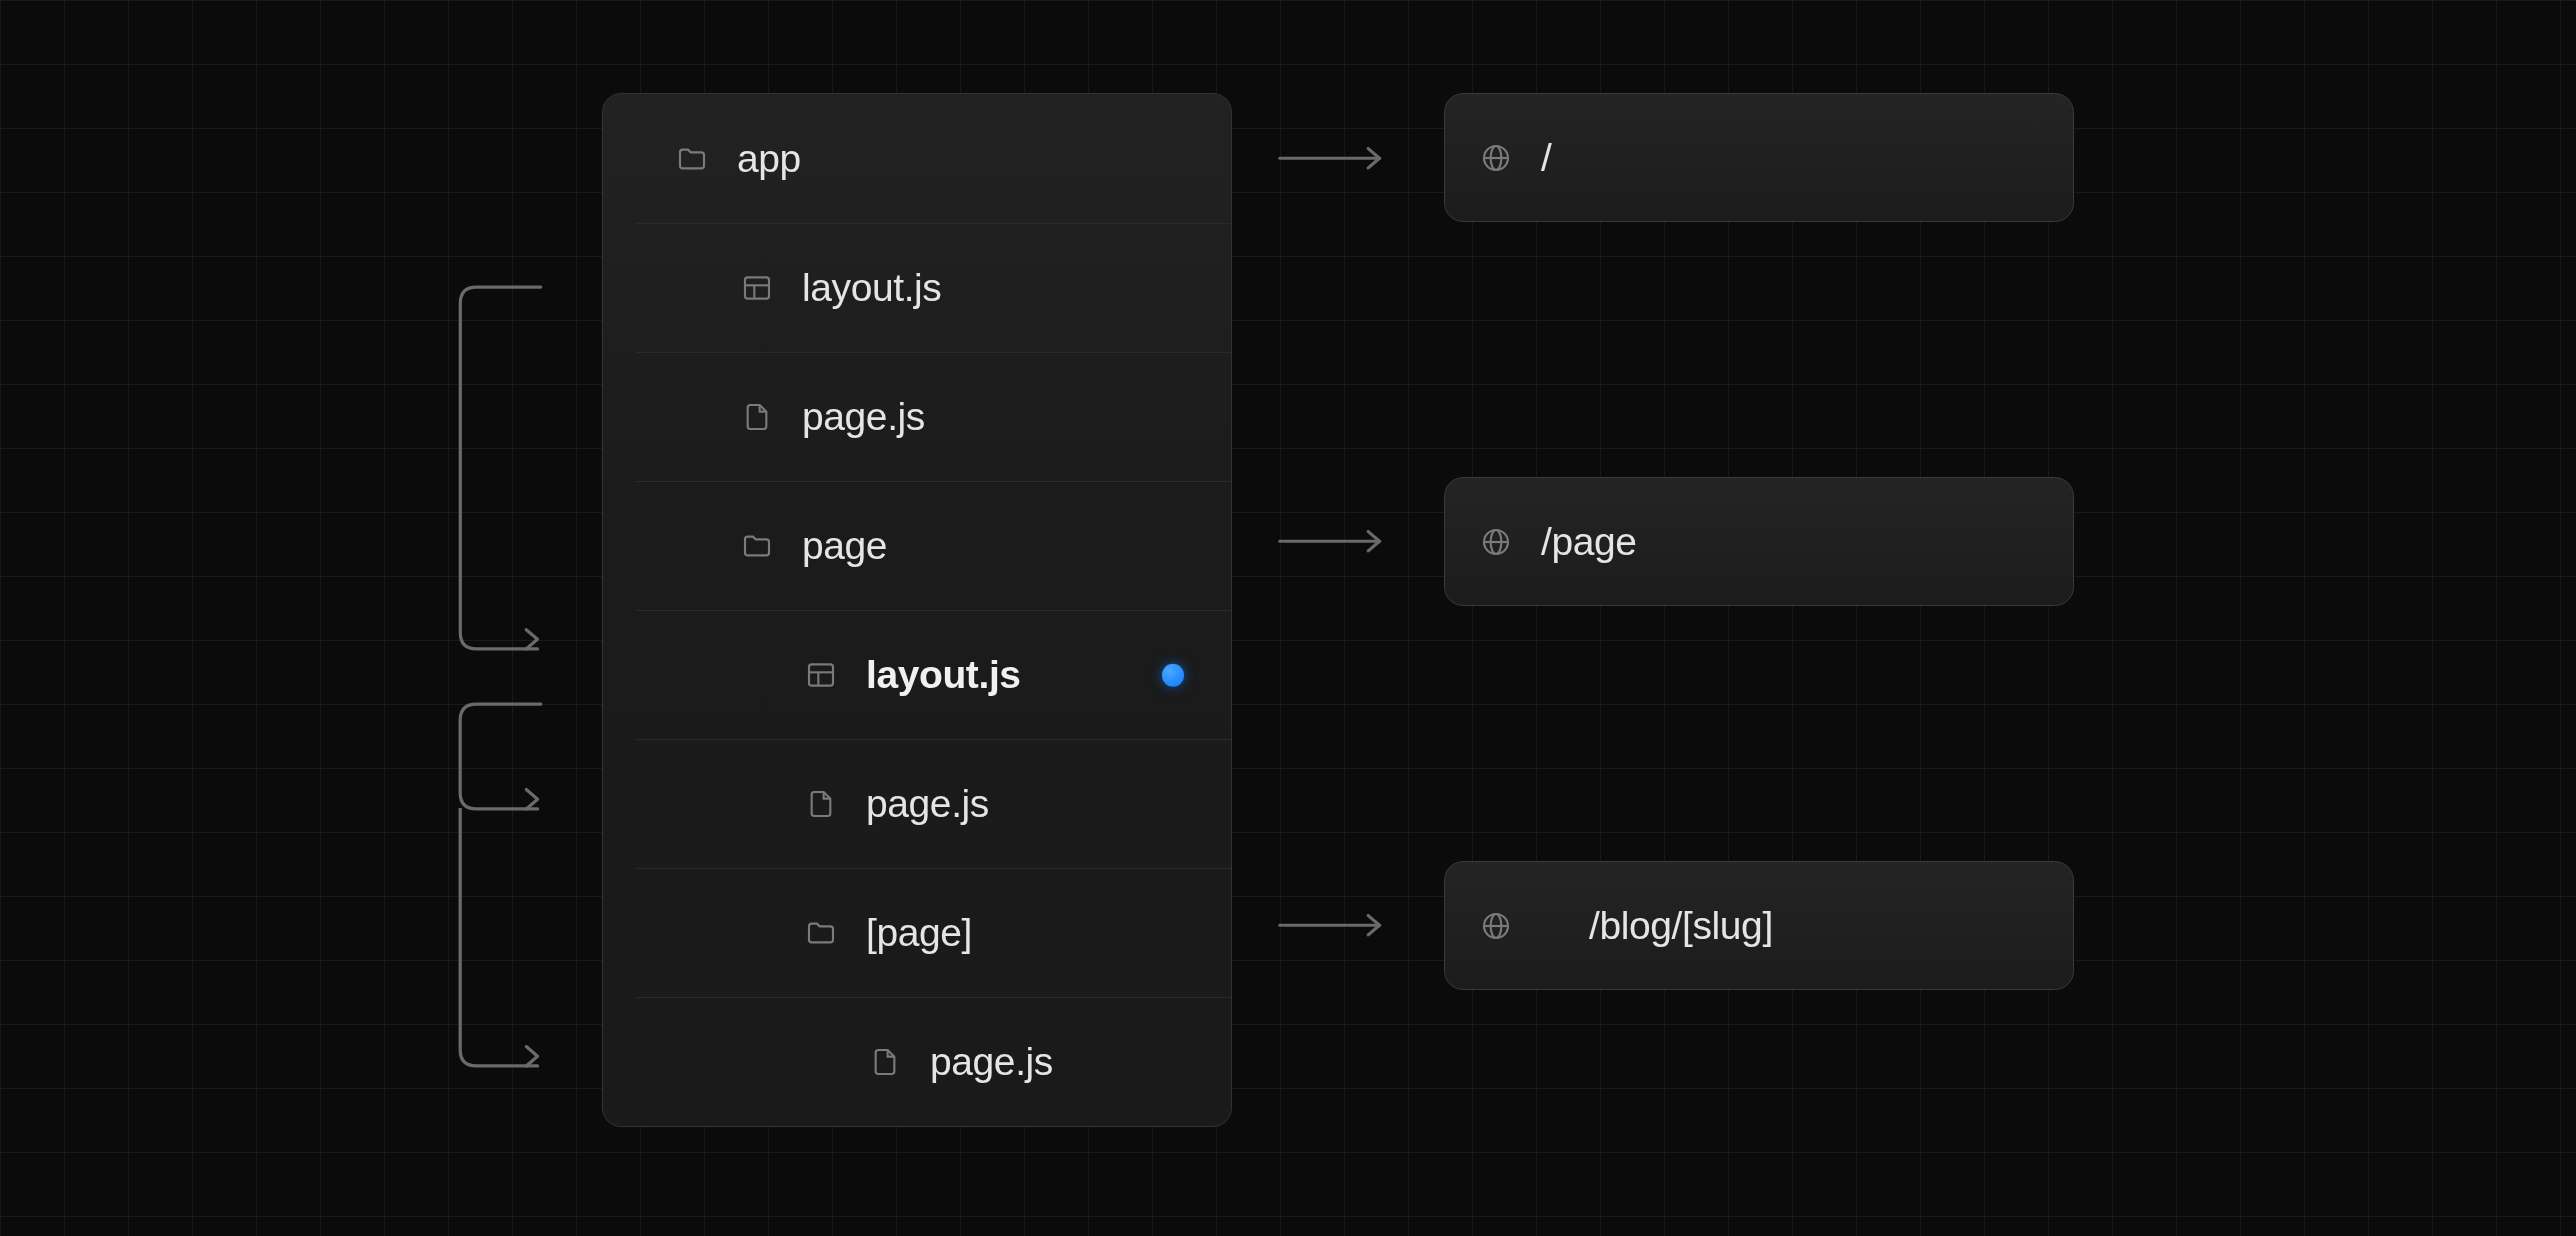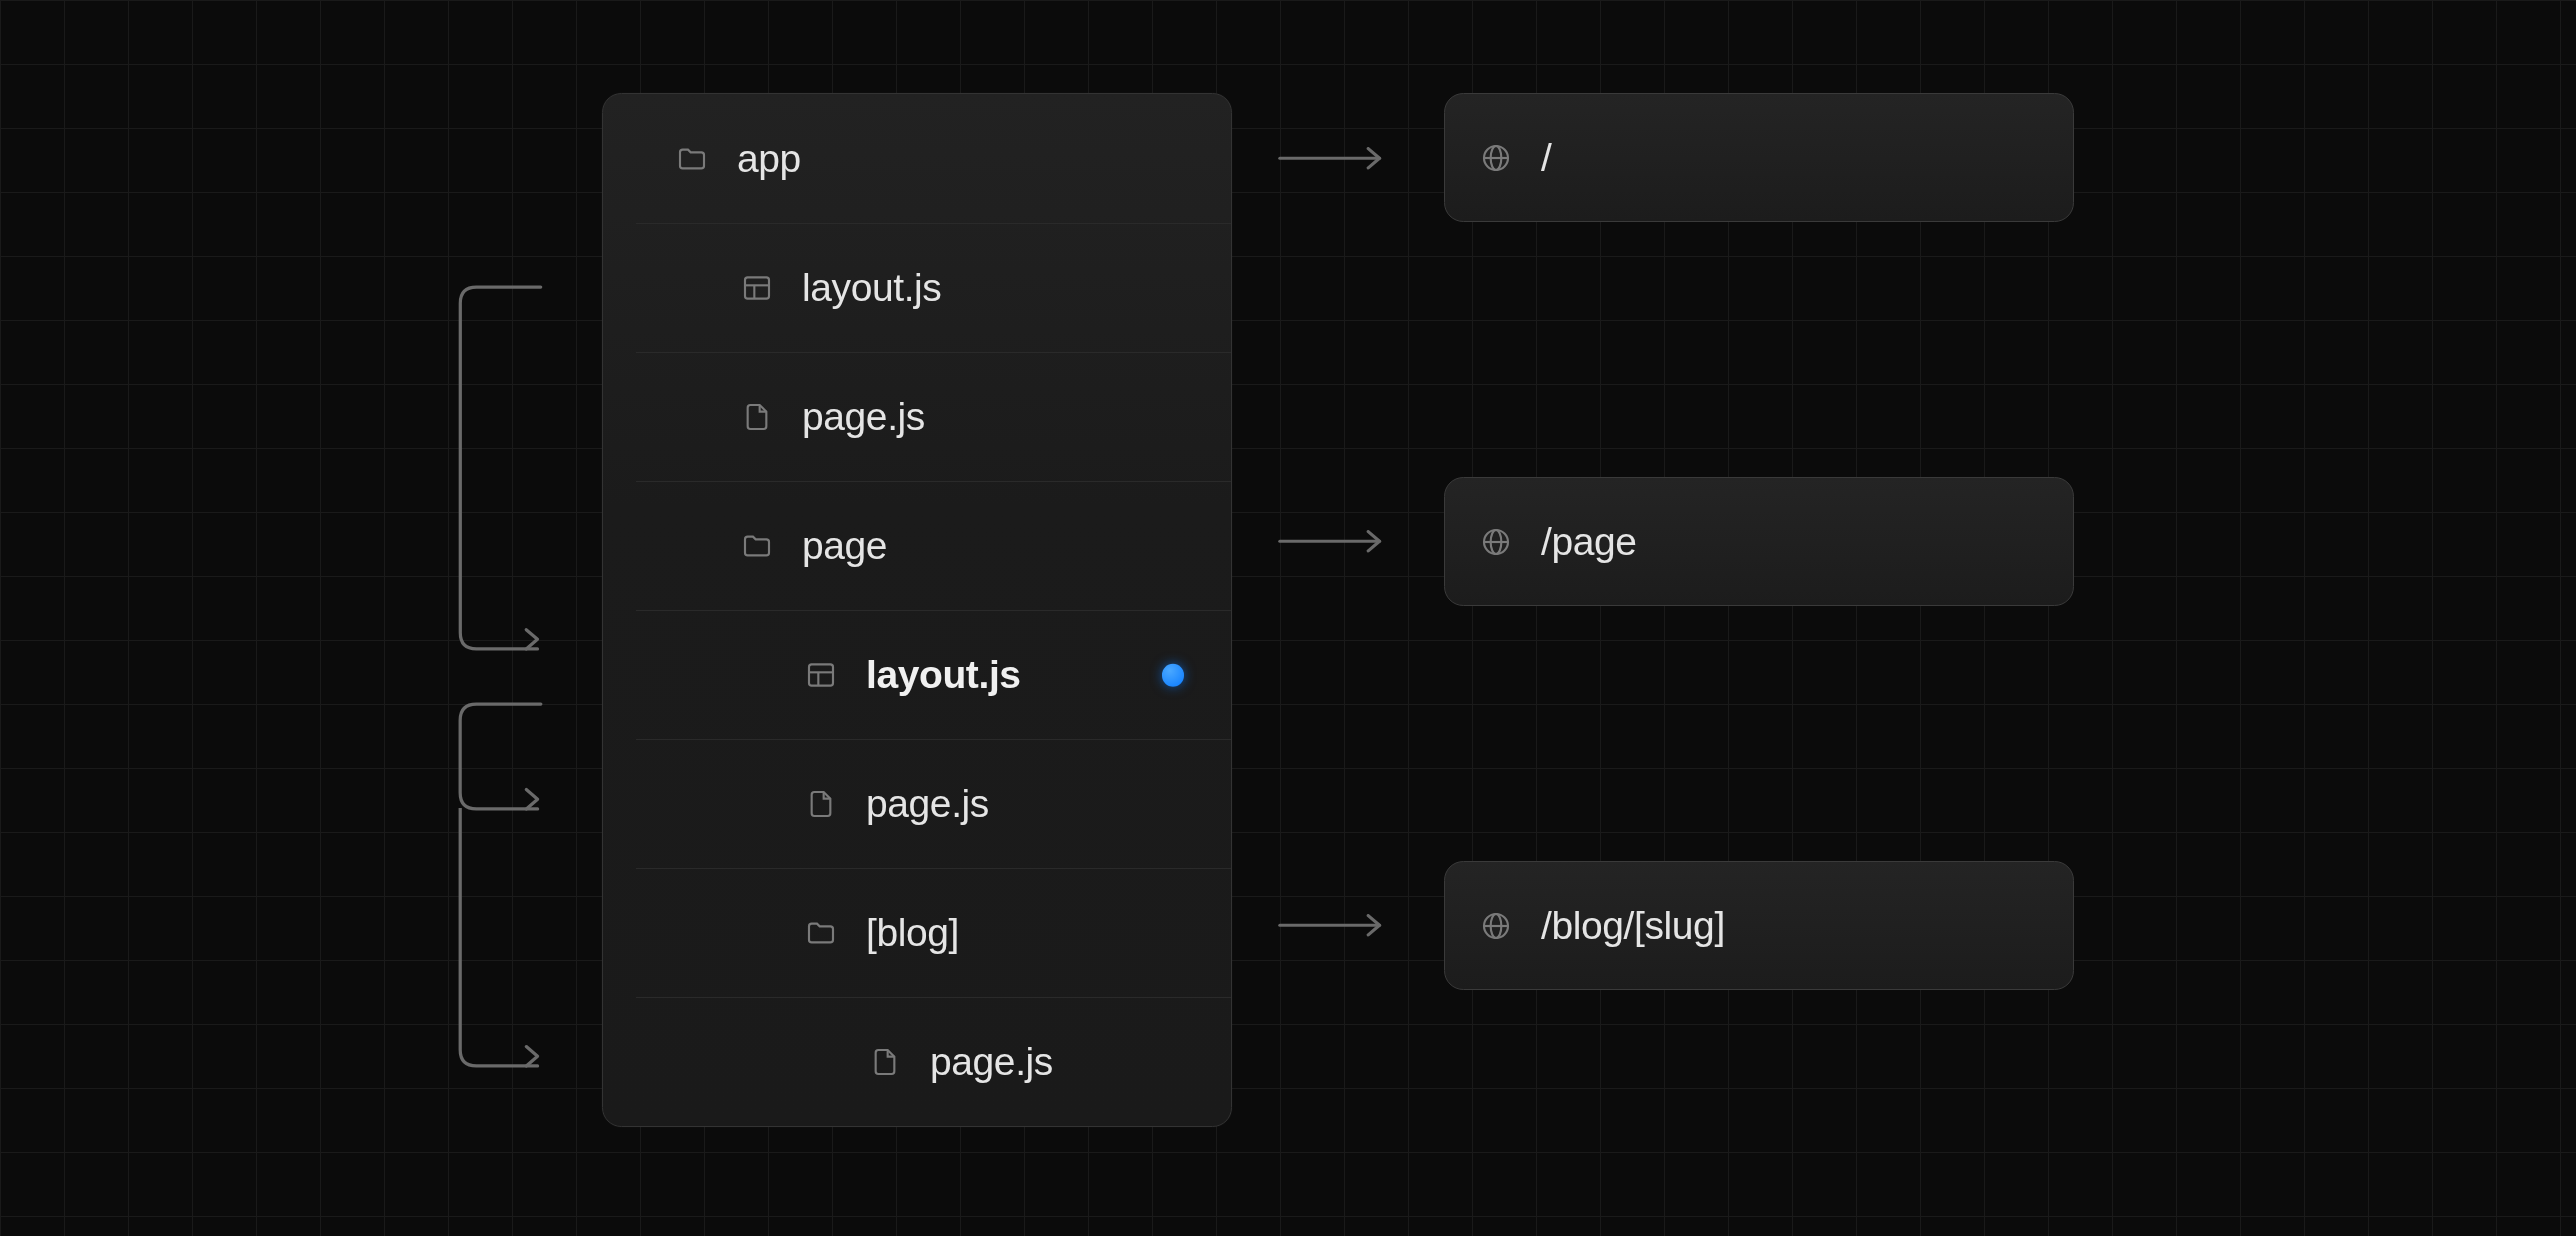--- a/index.html
+++ b/index.html
@@ -197,21 +197,21 @@
       </span>
       <span class="tree-label">page.js</span>
     </div>
 
     <div class="tree-row indent-2">
       <span class="tree-icon">
         <svg width="32" height="32" viewBox="0 0 24 24" fill="none" stroke="currentColor" stroke-width="1.6">
           <path d="M3 7a2 2 0 0 1 2-2h4l2 2h8a2 2 0 0 1 2 2v8a2 2 0 0 1-2 2H5a2 2 0 0 1-2-2V7z"></path>
         </svg>
       </span>
-      <span class="tree-label">[blog]</span>
+      <span class="tree-label">[page]</span>
     </div>
 
     <div class="tree-row indent-3">
       <span class="tree-icon">
         <svg width="32" height="32" viewBox="0 0 24 24" fill="none" stroke="currentColor" stroke-width="1.6">
           <path d="M14 3H7a2 2 0 0 0-2 2v14a2 2 0 0 0 2 2h10a2 2 0 0 0 2-2V8l-5-5z"></path>
           <path d="M14 3v5h5"></path>
         </svg>
       </span>
       <span class="tree-label">page.js</span>
@@ -271,21 +271,21 @@
   <div class="url-box" style="top:477px;">
     <span class="tree-icon">
       <svg width="32" height="32" viewBox="0 0 24 24" fill="none" stroke="currentColor" stroke-width="1.6">
         <circle cx="12" cy="12" r="9"></circle>
         <ellipse cx="12" cy="12" rx="4" ry="9"></ellipse>
         <line x1="3" y1="12" x2="21" y2="12"></line>
       </svg>
     </span>
     <span class="url-label">/page</span>
   </div>
-  <div class="url-box" style="top:861px;">
+  <div class="url-box" style="top:861px;gap:48px;">
     <span class="tree-icon">
       <svg width="32" height="32" viewBox="0 0 24 24" fill="none" stroke="currentColor" stroke-width="1.6">
         <circle cx="12" cy="12" r="9"></circle>
         <ellipse cx="12" cy="12" rx="4" ry="9"></ellipse>
         <line x1="3" y1="12" x2="21" y2="12"></line>
       </svg>
     </span>
     <span class="url-label">/blog/[slug]</span>
   </div>
 

